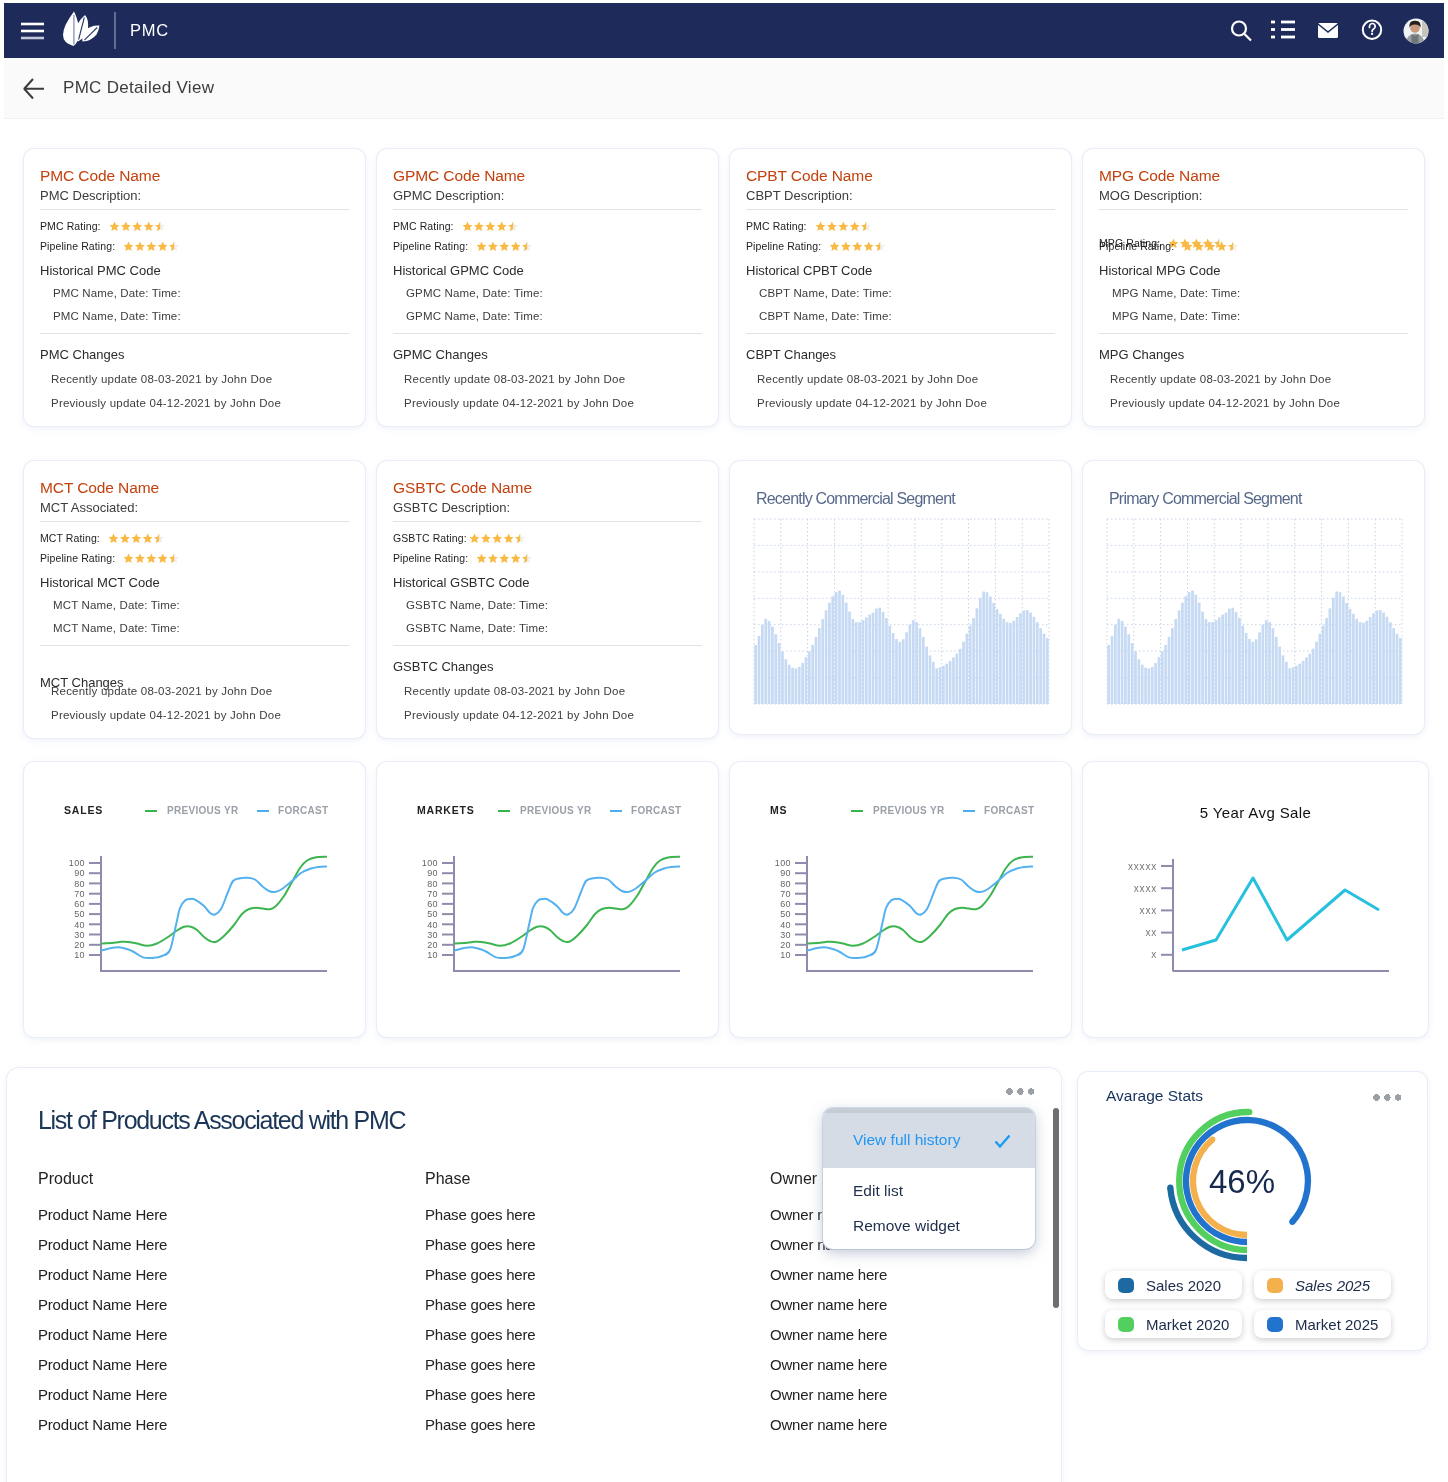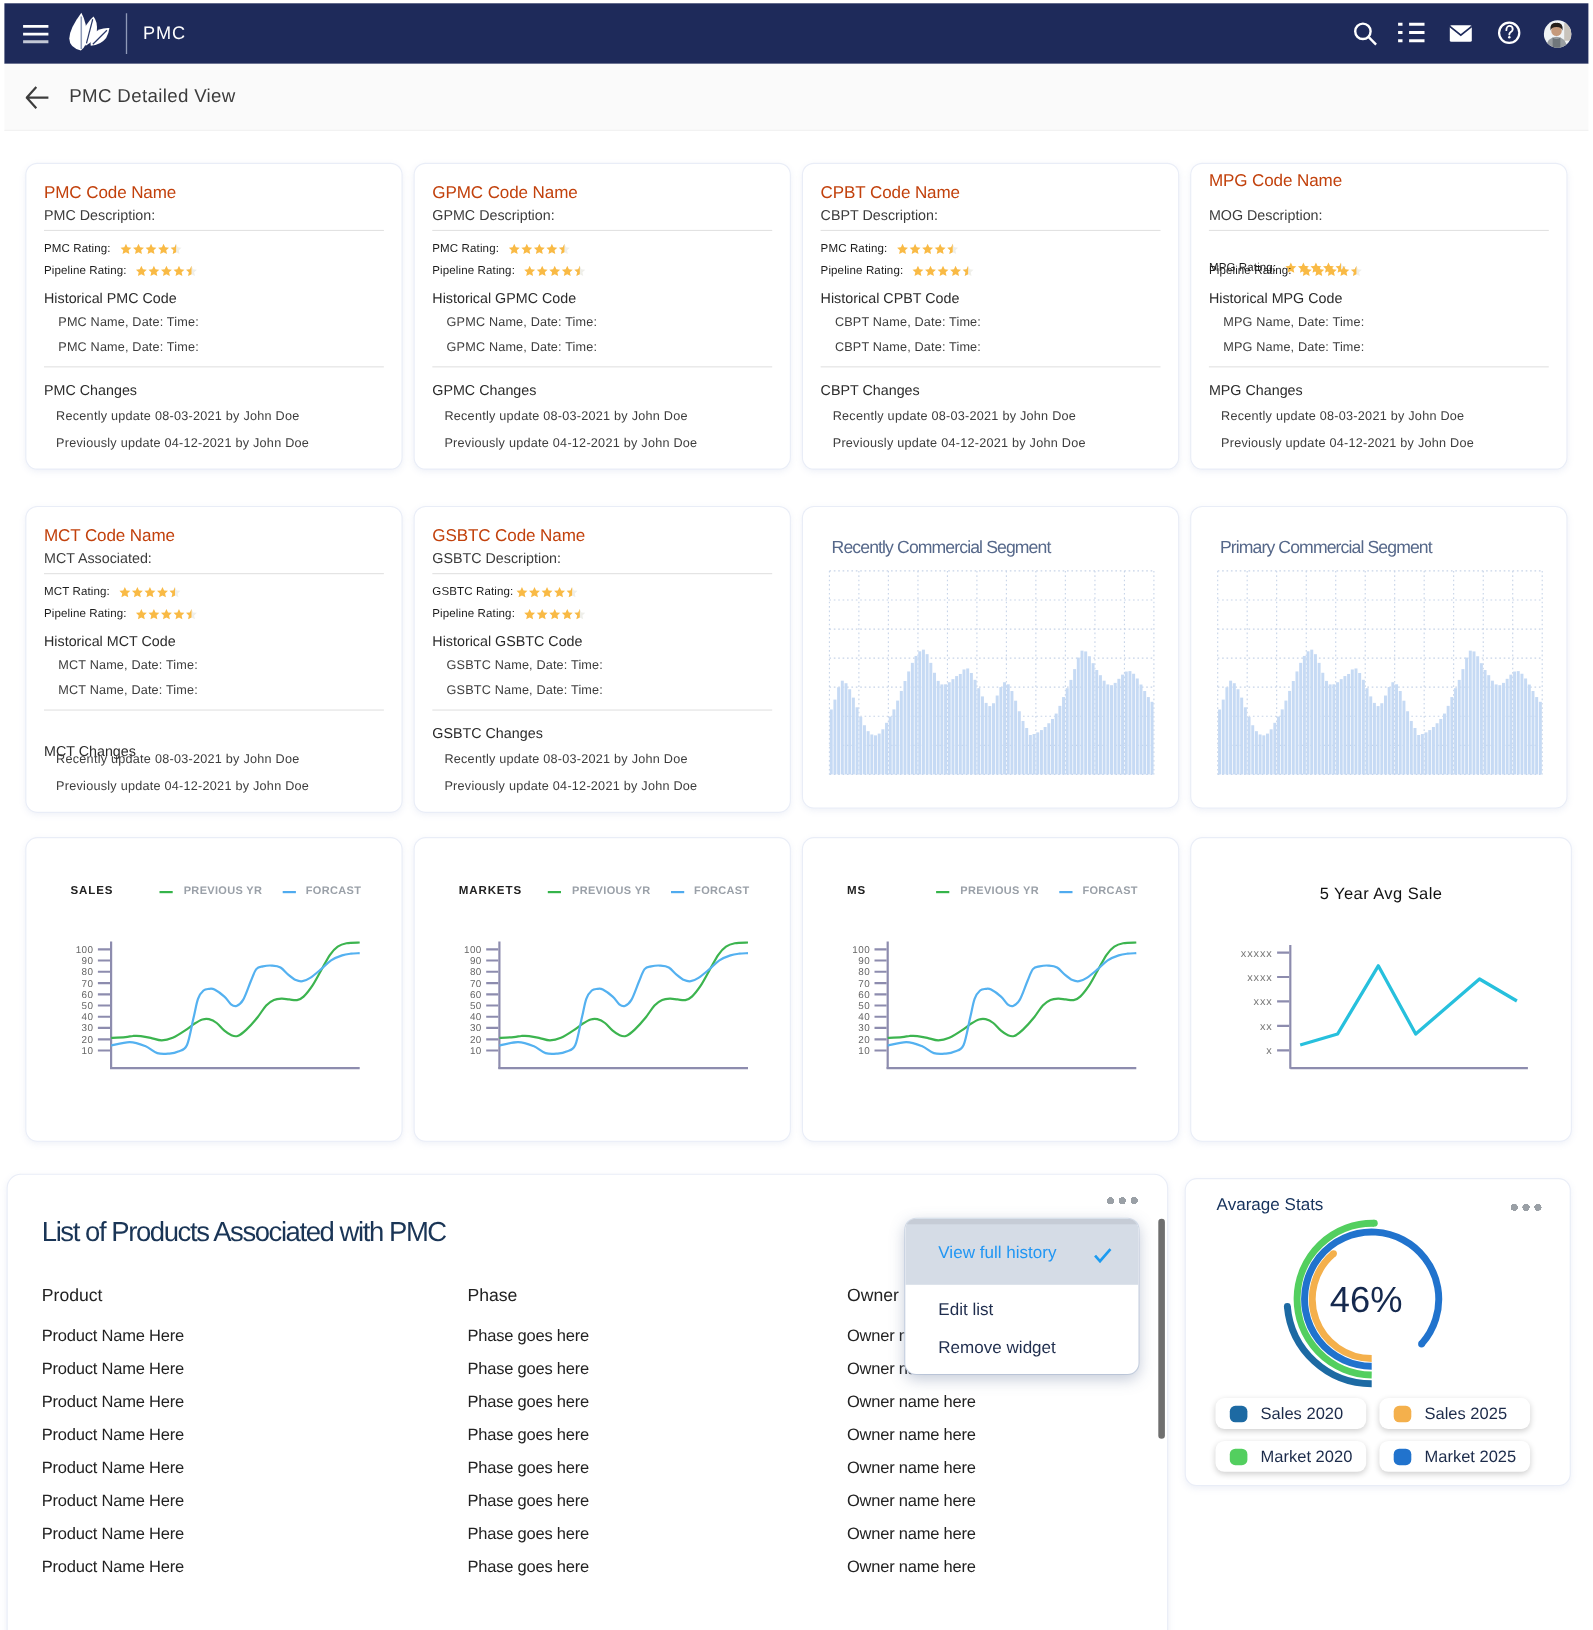--- a/index.html
+++ b/index.html
@@ -301,21 +301,21 @@
     </div>
   <div class="ch2" style="top:114px;">Historical CPBT Code</div>
   <div class="cnl" style="top:138px;">CBPT Name, Date: Time:</div>
   <div class="cnl" style="top:161px;">CBPT Name, Date: Time:</div>
   <div class="chr" style="top:184px;"></div>
   <div class="ch3" style="top:198px;">CBPT Changes</div>
   <div class="cnl2" style="top:224px;">Recently update 08-03-2021 by John Doe</div>
   <div class="cnl2" style="top:248px;">Previously update 04-12-2021 by John Doe</div>
 </div>
 <div class="card" style="left:1083px;top:149px;width:341px;height:277px;">
-  <div class="ct" style="top:7px;">MPG Code Name</div>
+  <div class="ct" style="top:18px;">MPG Code Name</div>
   <div class="cd" style="top:39px;">MOG Description:</div>
   <div class="chr" style="top:60px;"></div>
   <div class="crow" style="top:86px;align-items:flex-end;">
       <span class="rl">MPG Rating:</span>
       <span class="stw" style="margin-left:8px">
         <svg width="58" height="11" viewBox="0 0 58 11">
           <g transform="translate(0.0,0) scale(0.917)">
             <path d="M6,0.6 L7.6,4.1 11.4,4.5 8.6,7.1 9.4,10.9 6,9 2.6,10.9 3.4,7.1 0.6,4.5 4.4,4.1 Z" fill="#F9BA45"></path>
           </g>
           <g transform="translate(11.4,0) scale(0.917)">
@@ -923,16 +923,16 @@
         <circle cx="92.3" cy="115.7" r="3.1" fill="#1d6aa3"></circle>
         <path d="M169.0,178.0 A69,69 0 0 1 171.4,40.0" fill="none" stroke="#53cf5f" stroke-width="6.3"></path>
         <circle cx="171.4" cy="40.0" r="3.1" fill="#53cf5f"></circle>
         <path d="M169.0,170.0 A61,61 0 1 1 214.3,149.8" fill="none" stroke="#2173cd" stroke-width="6.3"></path>
         <circle cx="214.3" cy="149.8" r="3.1" fill="#2173cd"></circle>
         <path d="M169.0,163.0 A54,54 0 0 1 134.3,67.6" fill="none" stroke="#f4b04c" stroke-width="6.3"></path>
         <circle cx="134.3" cy="67.6" r="3.1" fill="#f4b04c"></circle>
         <text x="164" y="121" text-anchor="middle" font-size="33" fill="#15294e" font-family="Liberation Sans, sans-serif">46%</text>
       </svg></div>
   <div class="chip" style="left:27px;top:199px;"><span class="chipdot" style="background:#1d6aa3"></span>Sales 2020</div>
-  <div class="chip" style="left:176px;top:199px;"><span class="chipdot" style="background:#f4b04c"></span>Sales 2025</div>
+  <div class="chip" style="left:176px;top:199px;font-style:italic;"><span class="chipdot" style="background:#f4b04c"></span>Sales 2025</div>
   <div class="chip" style="left:27px;top:238px;"><span class="chipdot" style="background:#53cf5f"></span>Market 2020</div>
   <div class="chip" style="left:176px;top:238px;"><span class="chipdot" style="background:#2173cd"></span>Market 2025</div>
 </div>
 
 </body></html>

